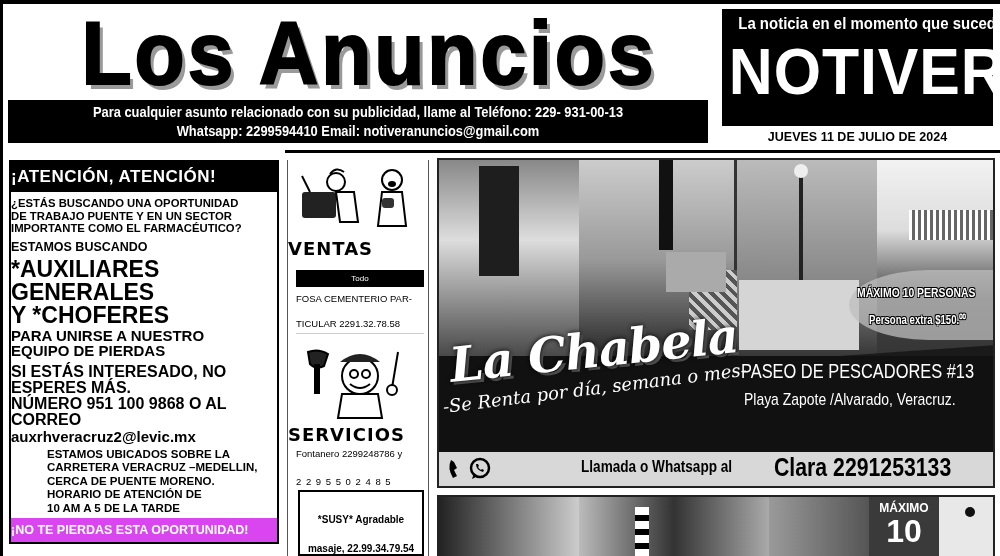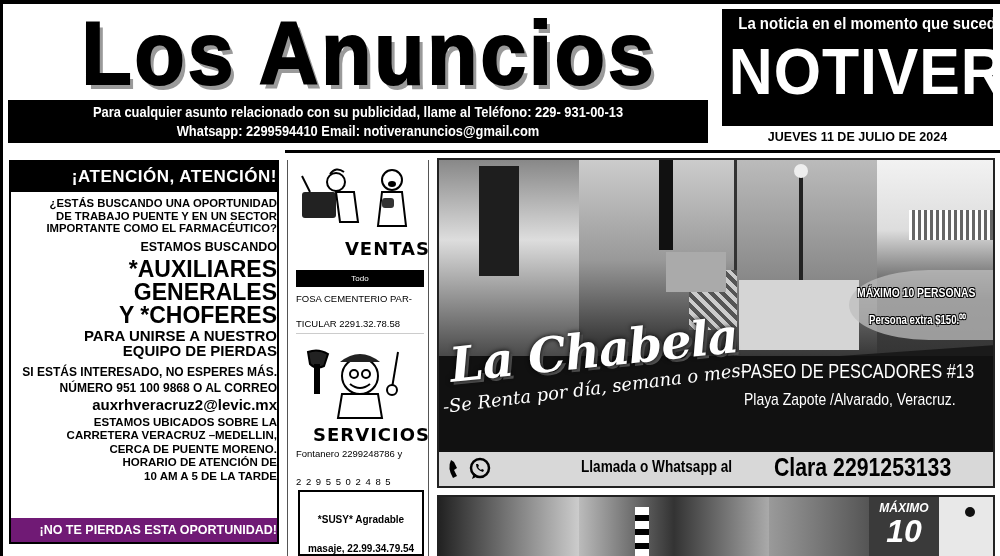--- a/index.html
+++ b/index.html
@@ -14,56 +14,56 @@
   .contact-bar div { font-family: "Liberation Sans", sans-serif; transform: scaleX(0.92); }
 
   .notiver-box { position: absolute; left: 722px; top: 9px; width: 271px; height: 117px; background: #000; color: #fff; text-align: center; }
   .notiver-tagline { font-size: 17px; font-weight: bold; margin-top: 5px; transform: scaleX(0.88); white-space: nowrap; }
   .notiver-logo { font-size: 64px; font-weight: 900; line-height: 70px; margin-top: 3px; letter-spacing: 1px; transform: scaleX(0.95); }
   .issue-date { position: absolute; left: 722px; top: 130px; width: 271px; text-align: center; font-size: 12.5px; font-weight: bold; }
 
   .rule-top { position: absolute; left: 285px; top: 150px; width: 715px; height: 3px; background: #000; }
 
   
-  .job-ad { position: absolute; left: 9px; top: 160px; width: 270px; height: 384px; border: 2px solid #000; background: #fff; text-align: right; }
+  .job-ad { position: absolute; left: 9px; top: 160px; width: 270px; height: 384px; border: 2px solid #000; background: #fff; text-align: left; }
   .job-ad-header { background: #000; color: #fff; font-size: 17px; font-weight: 900; height: 30px; line-height: 30px; letter-spacing: 0.5px; }
   .job-q { font-size: 11.3px; font-weight: bold; line-height: 12.5px; margin-top: 5px; }
   .job-sub { font-size: 12.5px; font-weight: bold; margin-top: 5px; }
   .job-positions { font-size: 23px; font-weight: 900; line-height: 23px; margin-top: 4px; }
   .job-team { font-size: 15px; font-weight: 900; line-height: 15px; margin-top: 1px; }
-  .job-info { font-size: 12px; font-weight: bold; line-height: 16px; margin-top: 6px; }
+  .job-info { font-size: 16px; font-weight: bold; line-height: 16px; margin-top: 6px; }
   .job-email { font-size: 15px; font-weight: bold; line-height: 18px; }
-  .job-location { font-size: 11.5px; font-weight: bold; line-height: 13.5px; margin-top: 2px; }
-  .job-footer { position: absolute; left: 0; right: 0; bottom: 0; background: #701a75; color: #fff; font-size: 12.5px; font-weight: bold; height: 24px; line-height: 24px; }
+  .job-location { font-size: 11.5px; font-weight: bold; line-height: 13.5px; margin-top: 2px; padding-left: 36px; }
+  .job-footer { position: absolute; left: 0; right: 0; bottom: 0; background: #d946ef; color: #fff; font-size: 12.5px; font-weight: bold; height: 24px; line-height: 24px; }
 
   
   .classifieds-col { position: absolute; left: 287px; top: 160px; width: 142px; height: 396px; border-left: 1px solid #555; border-right: 1px solid #555; }
   .cartoon { position: absolute; }
-  .section-title { position: absolute; left: 0; width: 142px; text-align: right; font-weight: 900; font-size: 18px; letter-spacing: 1px; font-family: "DejaVu Sans", sans-serif; }
+  .section-title { position: absolute; left: 0; width: 142px; text-align: left; font-weight: 900; font-size: 18px; letter-spacing: 1px; font-family: "DejaVu Sans", sans-serif; }
   .ventas-cat { position: absolute; left: 8px; top: 110px; width: 128px; height: 17px; background: #000; color: #fff; font-size: 8px; text-align: center; line-height: 17px; }
   .classified-line { position: absolute; left: 8px; width: 132px; font-size: 9.5px; white-space: nowrap; }
   .divider-thin { position: absolute; left: 8px; width: 128px; height: 1px; background: #ccc; }
   .susy-box { position: absolute; left: 10px; top: 330px; width: 126px; height: 66px; border: 2px solid #000; text-align: center; font-size: 10px; font-weight: bold; }
 
   
   .chabela-ad { position: absolute; left: 437px; top: 158px; width: 558px; height: 330px; border: 2px solid #222; background: #333; overflow: hidden; }
   .photo { position: absolute; }
   .chabela-band { position: absolute; left: 0; top: 224px; width: 556px; height: 72px; background: #1a1a1a; transform: skewY(-4deg); transform-origin: left bottom; }
   .chabela-name { position: absolute; left: 10px; top: 162px; font-family: "DejaVu Serif", serif; font-style: italic; font-weight: bold; font-size: 48px; color: #fff; text-shadow: 0 0 5px #000, 3px 3px 0 #555; transform: rotate(-6deg); letter-spacing: -1px; }
   .chabela-tagline { position: absolute; left: 4px; top: 236px; font-family: "DejaVu Serif", serif; font-style: italic; font-size: 18px; color: #fff; transform: rotate(-7deg); transform-origin: left center; white-space: nowrap; }
   .address1 { position: absolute; left: 302px; top: 200px; font-size: 20px; color: #fff; transform: scaleX(0.82); transform-origin: left; white-space: nowrap; }
   .address2 { position: absolute; left: 305px; top: 230px; font-size: 17px; color: #fff; transform: scaleX(0.82); transform-origin: left; white-space: nowrap; }
   .contact-strip { position: absolute; left: 0; bottom: 0; width: 556px; height: 34px; background: #d8d8d8; }
   .call-label { position: absolute; left: 142px; top: 6px; font-size: 16px; font-weight: bold; transform: scaleX(0.85); transform-origin: left; white-space: nowrap; }
   .call-number { position: absolute; left: 335px; top: 1px; font-size: 25px; font-weight: bold; transform: scaleX(0.85); transform-origin: left; white-space: nowrap; }
   .max-bubble { position: absolute; left: 410px; top: 110px; width: 160px; height: 70px; border-radius: 50% 0 0 50%; background: rgba(190,190,190,0.75); }
   .max-line1 { position: absolute; left: 418px; top: 125px; color: #fff; font-weight: 900; font-size: 13px; text-shadow: 1px 1px 0 #000, -1px -1px 0 #000, 1px -1px 0 #000, -1px 1px 0 #000; transform: scaleX(0.8); transform-origin: left; white-space: nowrap; }
   .max-line2 { position: absolute; left: 430px; top: 151px; color: #fff; font-weight: 900; font-size: 12px; text-shadow: 1px 1px 0 #000, -1px -1px 0 #000, 1px -1px 0 #000, -1px 1px 0 #000; transform: scaleX(0.8); transform-origin: left; white-space: nowrap; }
 
-  .bottom-ad { position: absolute; left: 437px; top: 495px; width: 558px; height: 61px; border: 2px solid #222; border-bottom: none; background: #e5e5e5; overflow: hidden; font-style: italic; }
+  .bottom-ad { position: absolute; left: 437px; top: 495px; width: 558px; height: 61px; border: 2px solid #222; border-bottom: none; background: #e5e5e5; overflow: hidden; }
   .bottom-max { position: absolute; left: 430px; top: 0; width: 70px; height: 61px; background: #3a3a3a; color: #fff; text-align: center; }
   .bottom-max-l1 { font-size: 12px; font-weight: bold; margin-top: 4px; }
   .bottom-max-l2 { font-size: 32px; font-weight: bold; line-height: 32px; }
   .bottom-map { position: absolute; left: 500px; top: 0; width: 56px; height: 61px; background: #e8e8e8; }
 </style>
 </head>
 <body>
 
 <div class="page-frame"></div>
 

